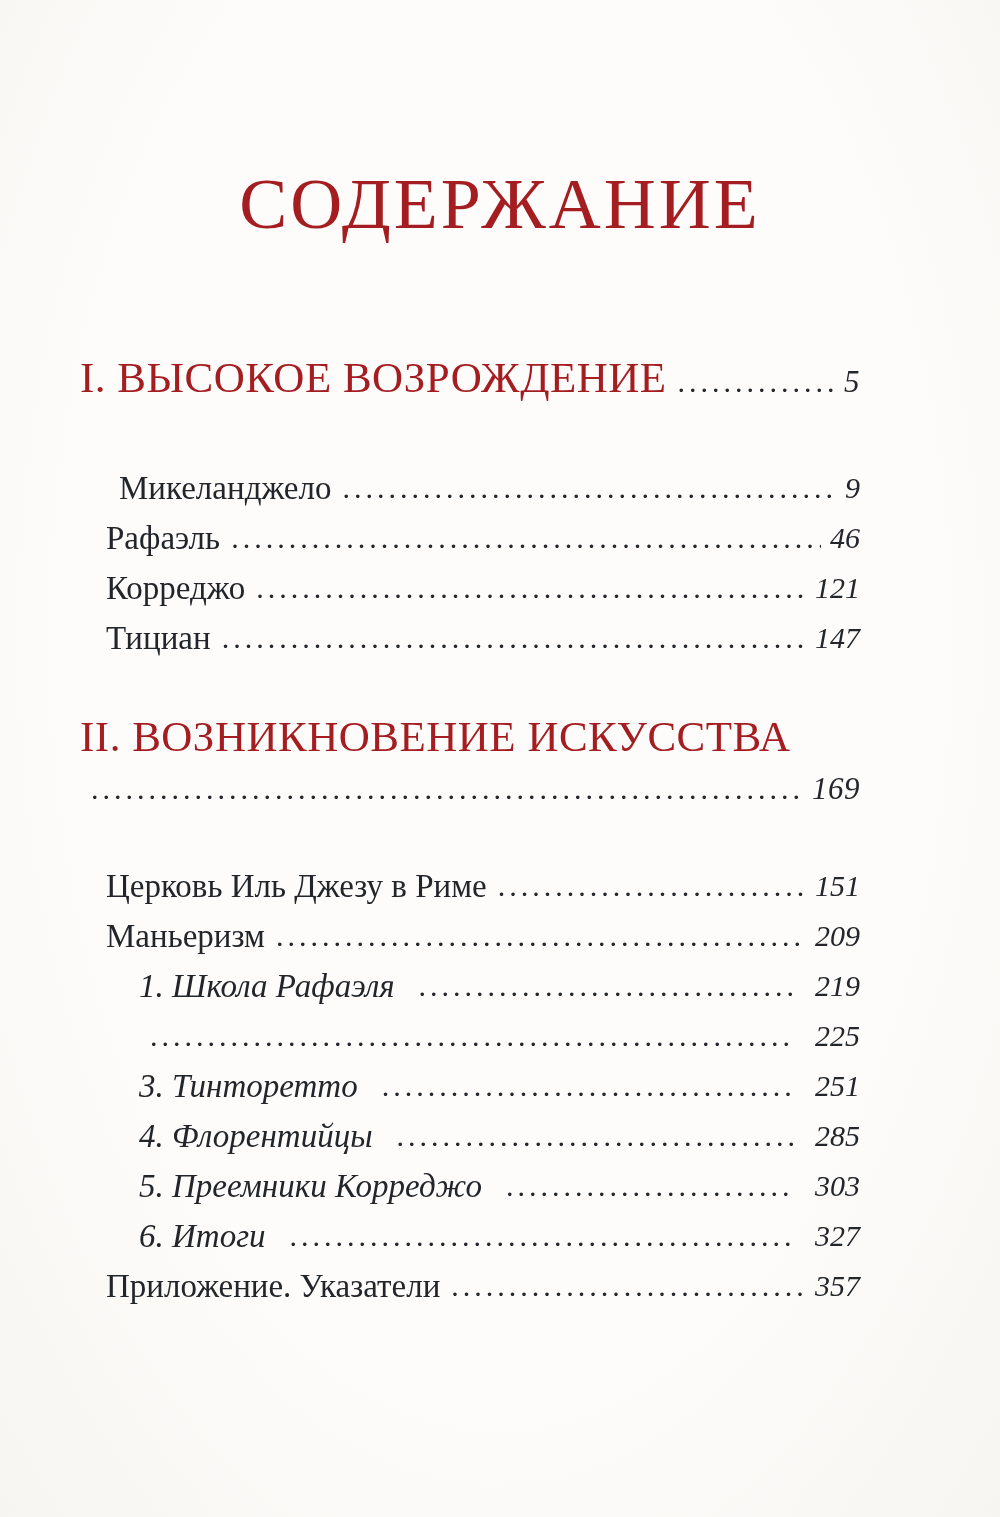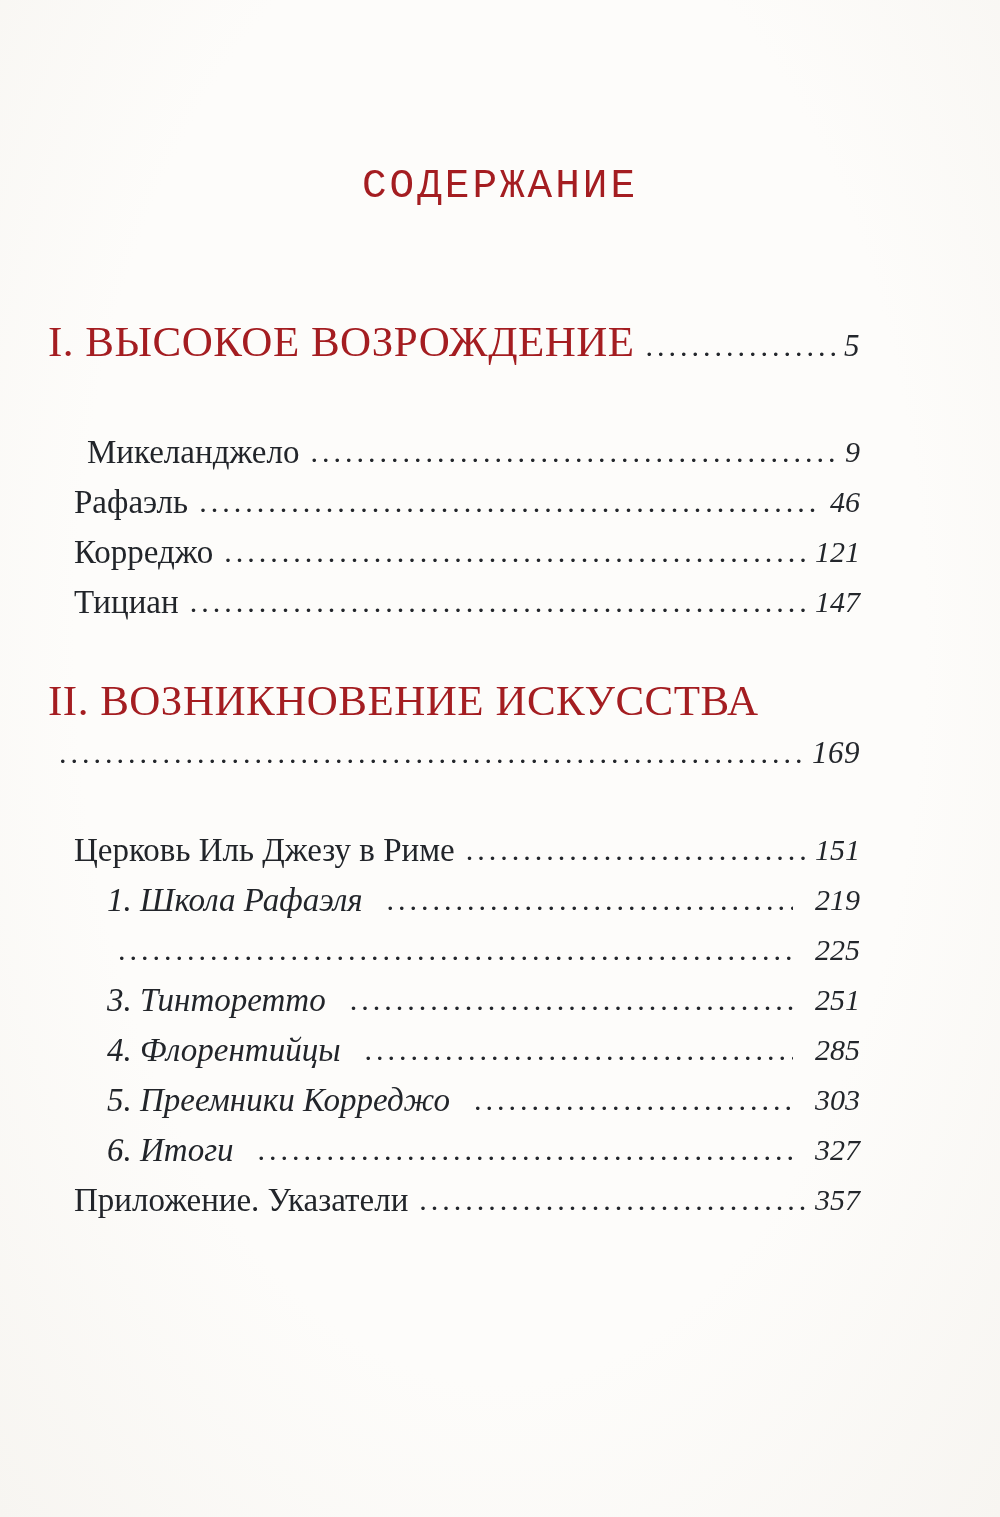--- a/index.html
+++ b/index.html
@@ -16,28 +16,27 @@
     background: #fcfbf8;
     background: radial-gradient(ellipse at 50% 42%, #fdfcfa 60%, #f7f5f1 100%);
     color: #22252a;
     padding-top: 163px;
     overflow: hidden;
   }
   .title {
     margin: 0;
     text-align: center;
     font-weight: normal;
-    font-size: 41px;
+    font-size: 72px;
     line-height: 1.15;
     letter-spacing: 3px;
     color: #a41d21;
-    font-family: Liberation Mono, monospace;
   }
   .toc {
-    margin-left: 48px;
+    margin-left: 80px;
     margin-right: 140px;
   }
   .heading-row {
     display: flex;
     align-items: baseline;
     color: #a41d21;
     font-size: 43px;
     line-height: 52px;
     letter-spacing: 0.5px;
     white-space: nowrap;
@@ -123,20 +122,25 @@
       <span class="leader"></span>
       <span class="page-num">169</span>
     </div>
 
     <div class="items group-2">
       <div class="row">
         <span>Церковь Иль Джезу в Риме</span>
         <span class="leader"></span>
         <span class="page-num">151</span>
       </div>
+      <div class="row">
+        <span>Маньеризм</span>
+        <span class="leader"></span>
+        <span class="page-num">209</span>
+      </div>
       <div class="row sub">
         <span>1. Школа Рафаэля</span>
         <span class="leader"></span>
         <span class="page-num">219</span>
       </div>
       <div class="row sub">
         <span class="leader"></span>
         <span class="page-num">225</span>
       </div>
       <div class="row sub">

